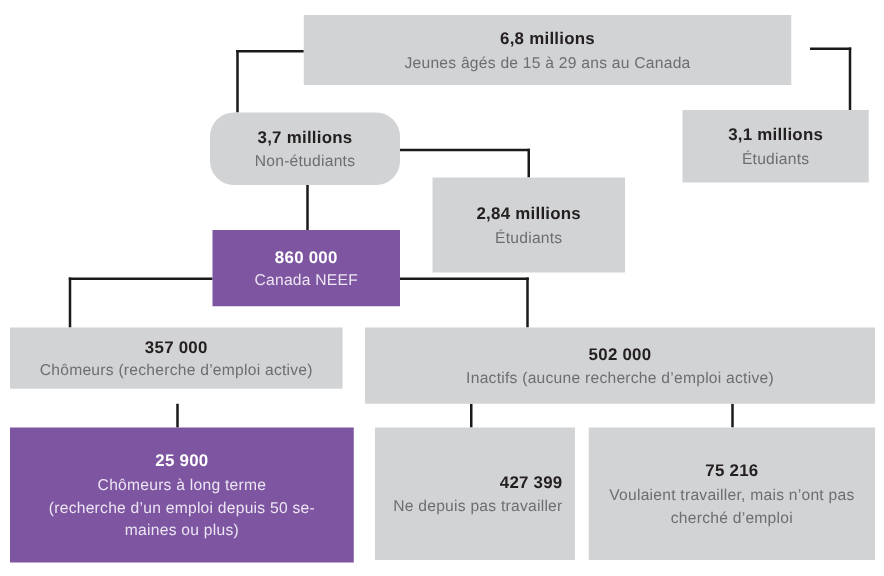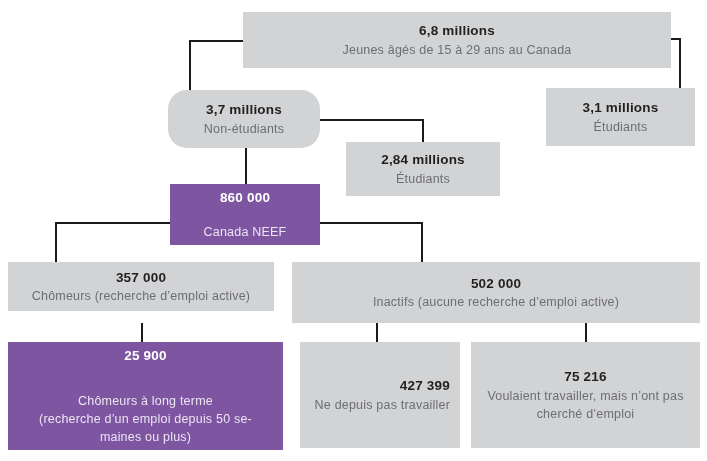--- a/index.html
+++ b/index.html
@@ -5,30 +5,30 @@
   html,body{margin:0;padding:0;background:#ffffff;}
   body{font-family:"Liberation Sans", sans-serif;}
   .canvas{position:relative;width:707px;height:461px;background:#ffffff;overflow:hidden;}
   .node{position:absolute;display:flex;flex-direction:column;justify-content:center;align-items:center;
         text-align:center;box-sizing:border-box;padding:4px 10px;}
   .node .num{font-weight:bold;font-size:13.5px;letter-spacing:.2px;line-height:1.45;}
   .node .lbl{font-size:12.5px;letter-spacing:.2px;line-height:1.45;white-space:pre-line;}
   .gray{background:#d2d3d5;}
   .gray .num{color:#231f20;}
   .gray .lbl{color:#6d6e71;}
-  .purple{background:#7d55a0;justify-content:space-between;}
+  .purple{background:#7d55a0;}
   .purple .num{color:#ffffff;}
   .purple .lbl{color:#ece5f3;}
   .line{position:absolute;background:#1a1a1a;}
 
   
-  #n-total       {left:243px;top:12px; width:428px;height:56px;}
+  #n-total       {left:243px;top:12px; width:390px;height:56px;}
   #n-nonstudents {left:168px;top:90px; width:152px;height:58px;border-radius:19px;}
   #n-students    {left:546px;top:88px; width:149px;height:58px;}
-  #n-employed    {left:346px;top:142px;width:154px;height:54px;}
+  #n-employed    {left:346px;top:142px;width:154px;height:76px;}
   #n-neet        {left:170px;top:184px;width:150px;height:61px;}
   #n-unemployed  {left:8px;  top:262px;width:266px;height:49px;}
   #n-inactive    {left:292px;top:262px;width:408px;height:61px;}
   #n-longterm    {left:8px;  top:342px;width:275px;height:108px;}
   #n-dontwant    {left:300px;top:342px;width:160px;height:106px;align-items:flex-end;}
   #n-wanted      {left:471px;top:342px;width:229px;height:106px;}
 
   
   #c-a1{left:189px;top:40px; width:54px; height:2px;}
   #c-a2{left:189px;top:40px; width:2px;  height:50px;}

